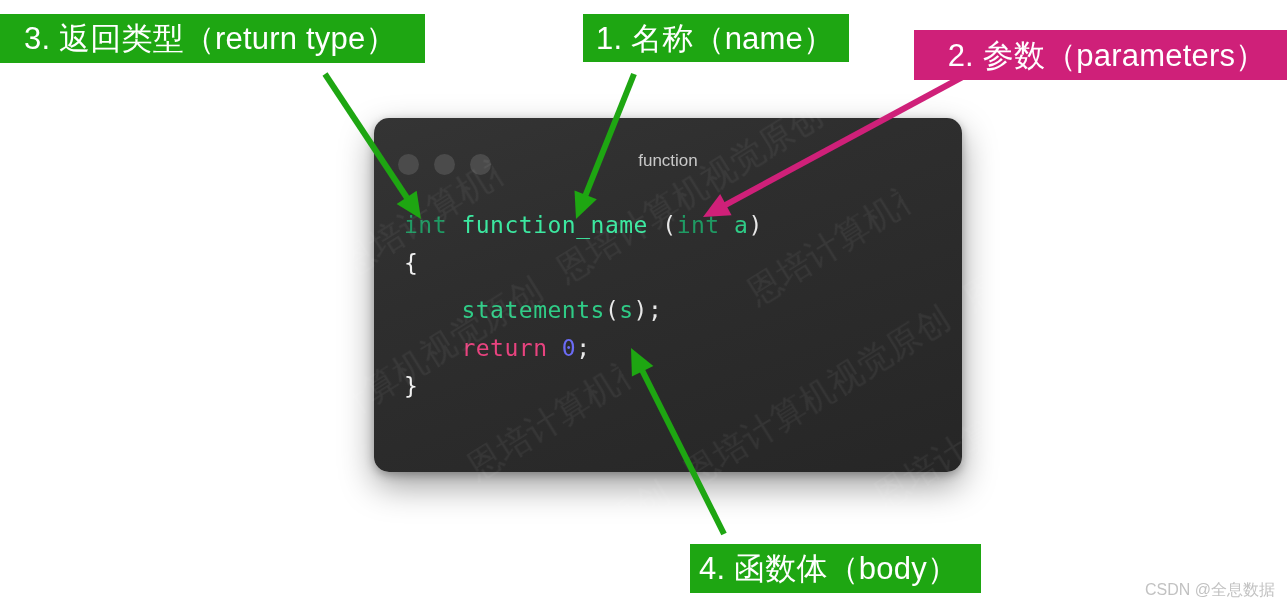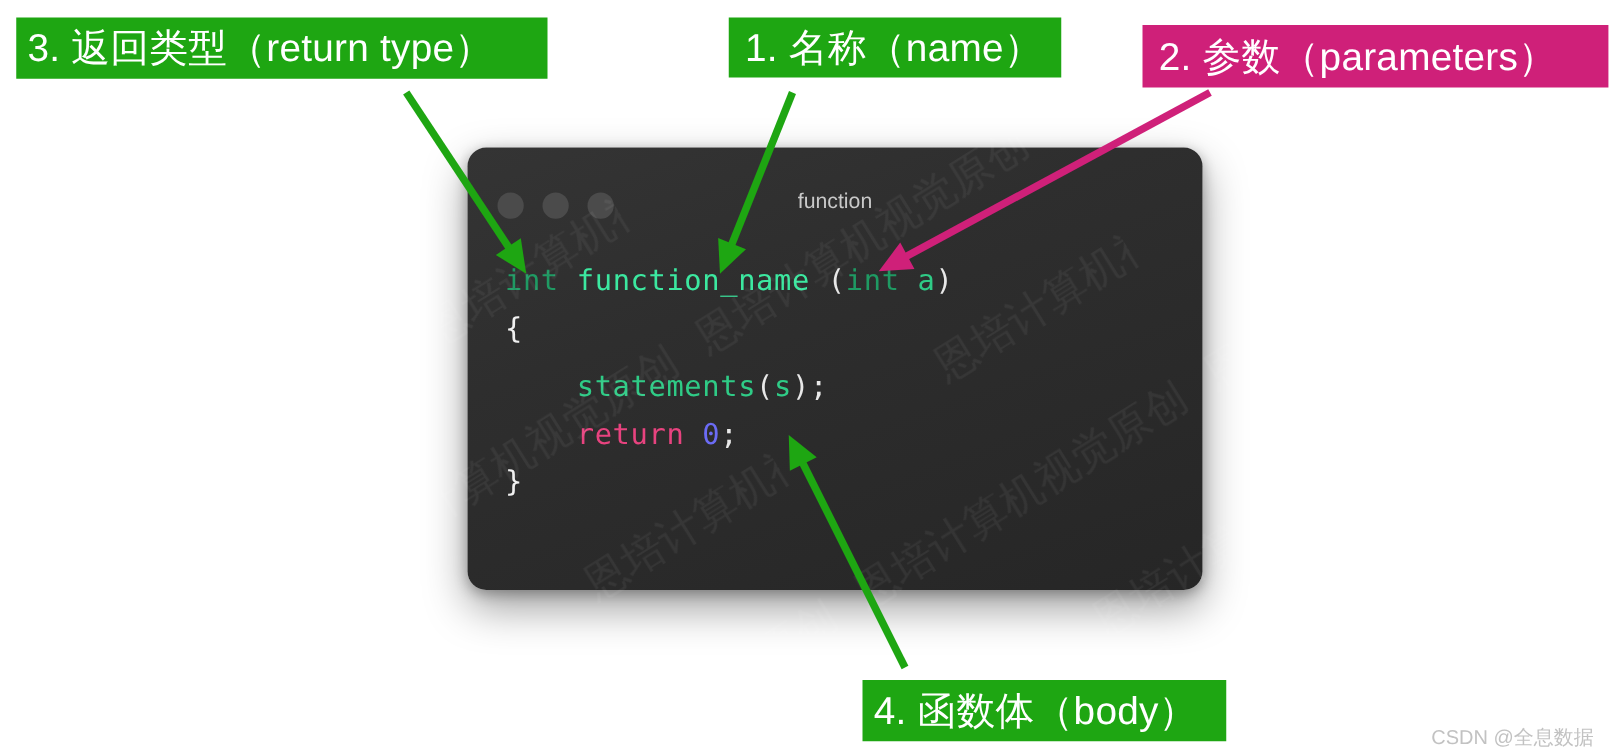--- a/index.html
+++ b/index.html
@@ -25,35 +25,35 @@
     line-height: 1.0;
     letter-spacing: 0.2px;
     white-space: nowrap;
     display: flex;
     align-items: center;
     z-index: 40;
   }
   #label-return-type {
     left: 0px;  top: 14px;
     width: 425px; height: 49px;
-    padding-left: 9px;
-    box-sizing: border-box;
-    margin-left: 13px;
+    padding-left: 24px;
+    box-sizing: border-box;
   }
   #label-name {
     left: 583px; top: 14px;
     width: 266px; height: 48px;
     padding-left: 13px;
     box-sizing: border-box;
   }
   #label-parameters {
-    left: 914px; top: 20px;
+    left: 914px; top: 30px;
     width: 373px; height: 50px;
     padding-left: 13px;
     box-sizing: border-box;
+    justify-content: center;
   }
   #label-body {
     left: 690px; top: 544px;
     width: 291px; height: 49px;
     padding-left: 9px;
     box-sizing: border-box;
   }
 
   
   #arrows {

